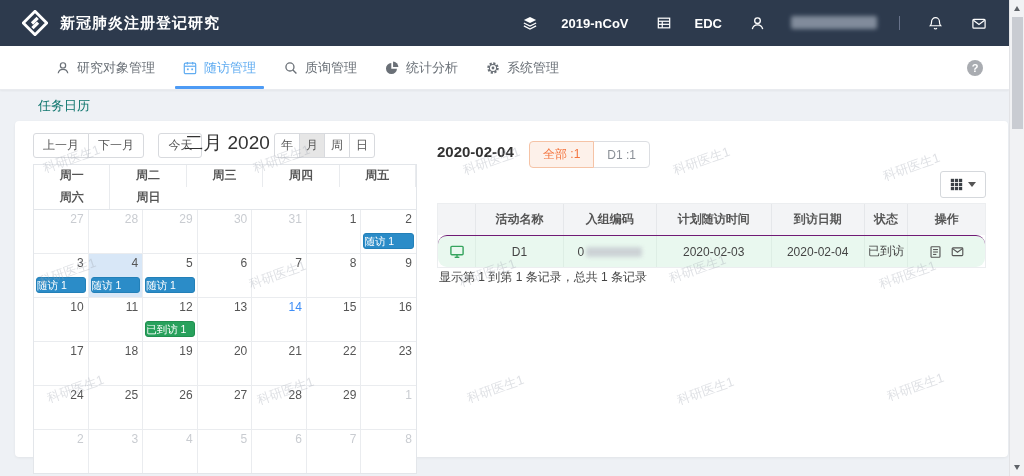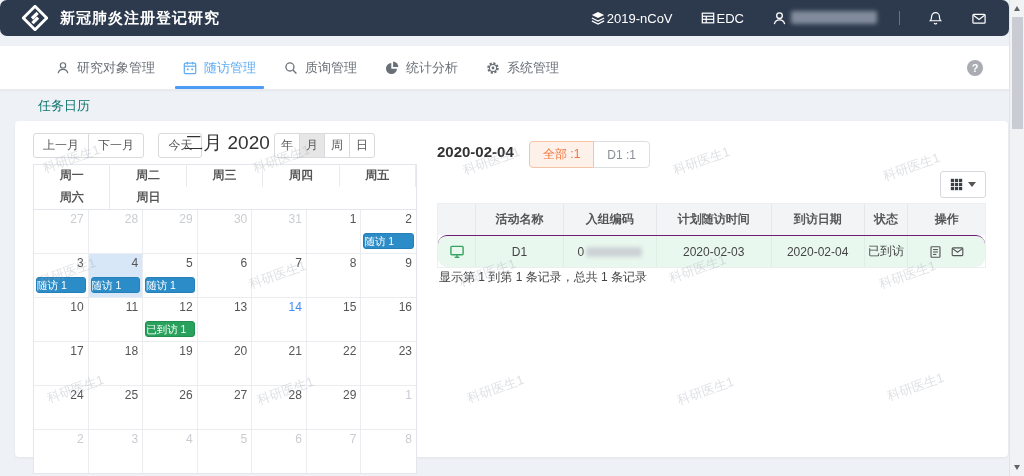--- a/index.html
+++ b/index.html
@@ -1,24 +1,24 @@
 <!DOCTYPE html>
 <html><head>
 <meta charset="utf-8">
 <style>
   html,body{margin:0;padding:0;}
   body{width:1024px;height:476px;overflow:hidden;font-family:"Liberation Sans","DejaVu Sans",sans-serif;}
   .page{position:relative;width:1024px;height:476px;background:#eef1f5;overflow:hidden;}
 
   
-  .header{position:absolute;top:0;left:0;width:1009px;height:36px;background:#2d3a4d;display:flex;align-items:center;border-radius:7px;}
+  .header{position:absolute;top:0;left:0;width:1009px;height:46px;background:#2d3a4d;display:flex;align-items:center;}
   .logo{margin-left:22px;display:flex;align-items:center;}
   .app-title{color:#fff;font-size:15px;font-weight:bold;margin-left:12px;letter-spacing:1px;}
   .header-right{margin-left:auto;display:flex;align-items:center;margin-right:22px;color:#fff;font-size:13px;}
-  .hitem{display:flex;align-items:flex-start;gap:2px;margin-left:28px;cursor:pointer;}
+  .hitem{display:flex;align-items:flex-start;gap:24px;margin-left:28px;cursor:pointer;font-weight:bold;}
   .icon{display:inline-flex;align-items:center;justify-content:center;line-height:0;}
   .redacted-name{width:86px;height:13px;background:#96a0af;opacity:.8;filter:blur(2px);border-radius:2px;margin-left:2px;}
   .hdivider{width:1px;height:14px;background:#67728a;margin-left:22px;}
 
   
   .nav{position:absolute;top:46px;left:0;width:1009px;height:44px;background:#fff;border-bottom:1px solid #e9ebef;box-shadow:0 1px 2px rgba(0,0,0,.05);display:flex;align-items:center;padding-left:42px;box-sizing:border-box;}
   .nav-item{display:flex;align-items:center;gap:7px;padding:0 14px;height:100%;position:relative;color:#6a7077;font-size:13px;cursor:pointer;}
   .nav-item.active{color:#62adf1;}
   .nav-item.active::after{content:"";position:absolute;left:6px;right:6px;bottom:0;height:3px;background:#4d9bf5;border-radius:1px;}
   .help-circle{position:absolute;right:26px;top:14px;width:16px;height:16px;border-radius:50%;background:#a9acb1;color:#fff;font-size:11px;font-weight:bold;display:flex;align-items:center;justify-content:center;cursor:pointer;}

